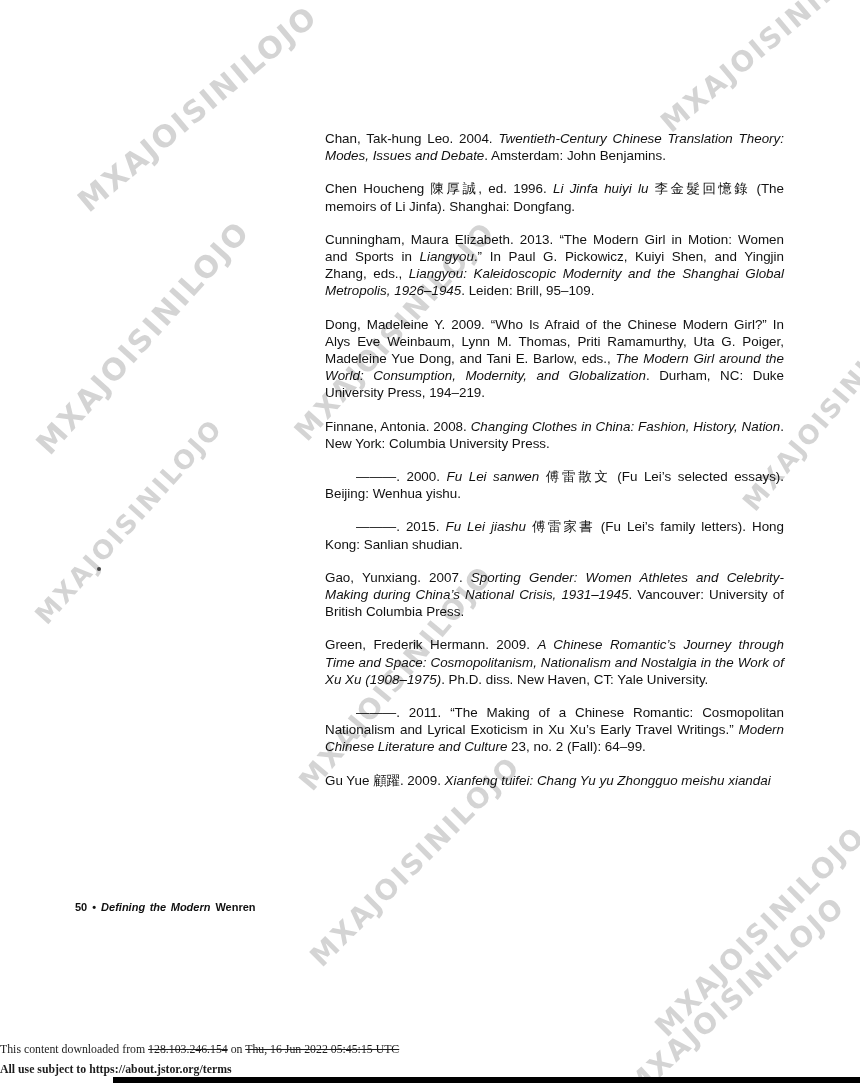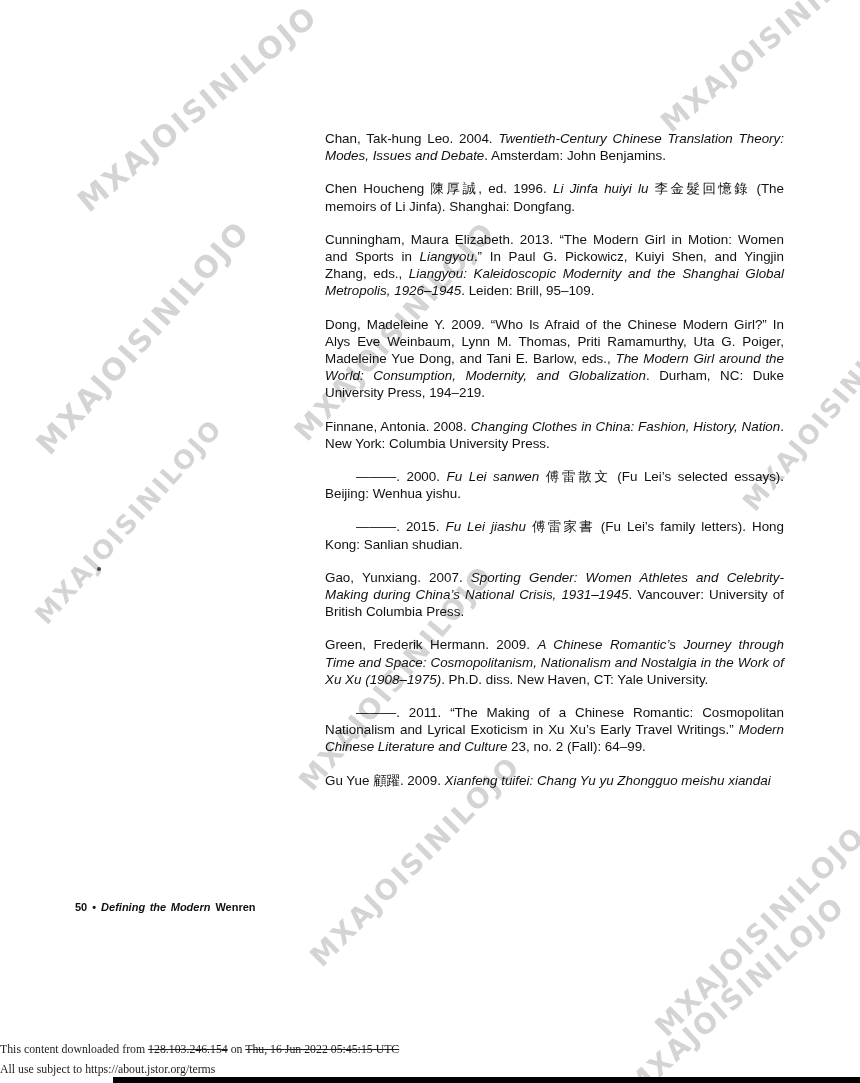--- a/index.html
+++ b/index.html
@@ -29,21 +29,21 @@
     font-size:11px;font-weight:bold;color:#111;word-spacing:1.5px;
   }
   .runfoot .sep{margin:0 5px;}
   .runfoot .bi{font-style:italic;}
   .runfoot .wenren{margin-left:5px;}
   
   .stamp{
     position:absolute;left:0;top:1042px;width:860px;text-align:left;z-index:3;
     font-family:"Liberation Serif",serif;font-size:11.8px;color:#1c1c1c;
   }
-  .stamp-line2{margin-top:5px;}
+  .stamp-line2{margin-top:5px;font-weight:bold;}
   .redact{text-decoration:line-through;}
   
   .bottom-bar{position:absolute;left:113px;right:0;bottom:0;height:6px;background:#000;z-index:4;}
 </style>
 </head>
 <body>
 
 <div class="page">
 
   <div class="wm-layer" id="wm-layer">

